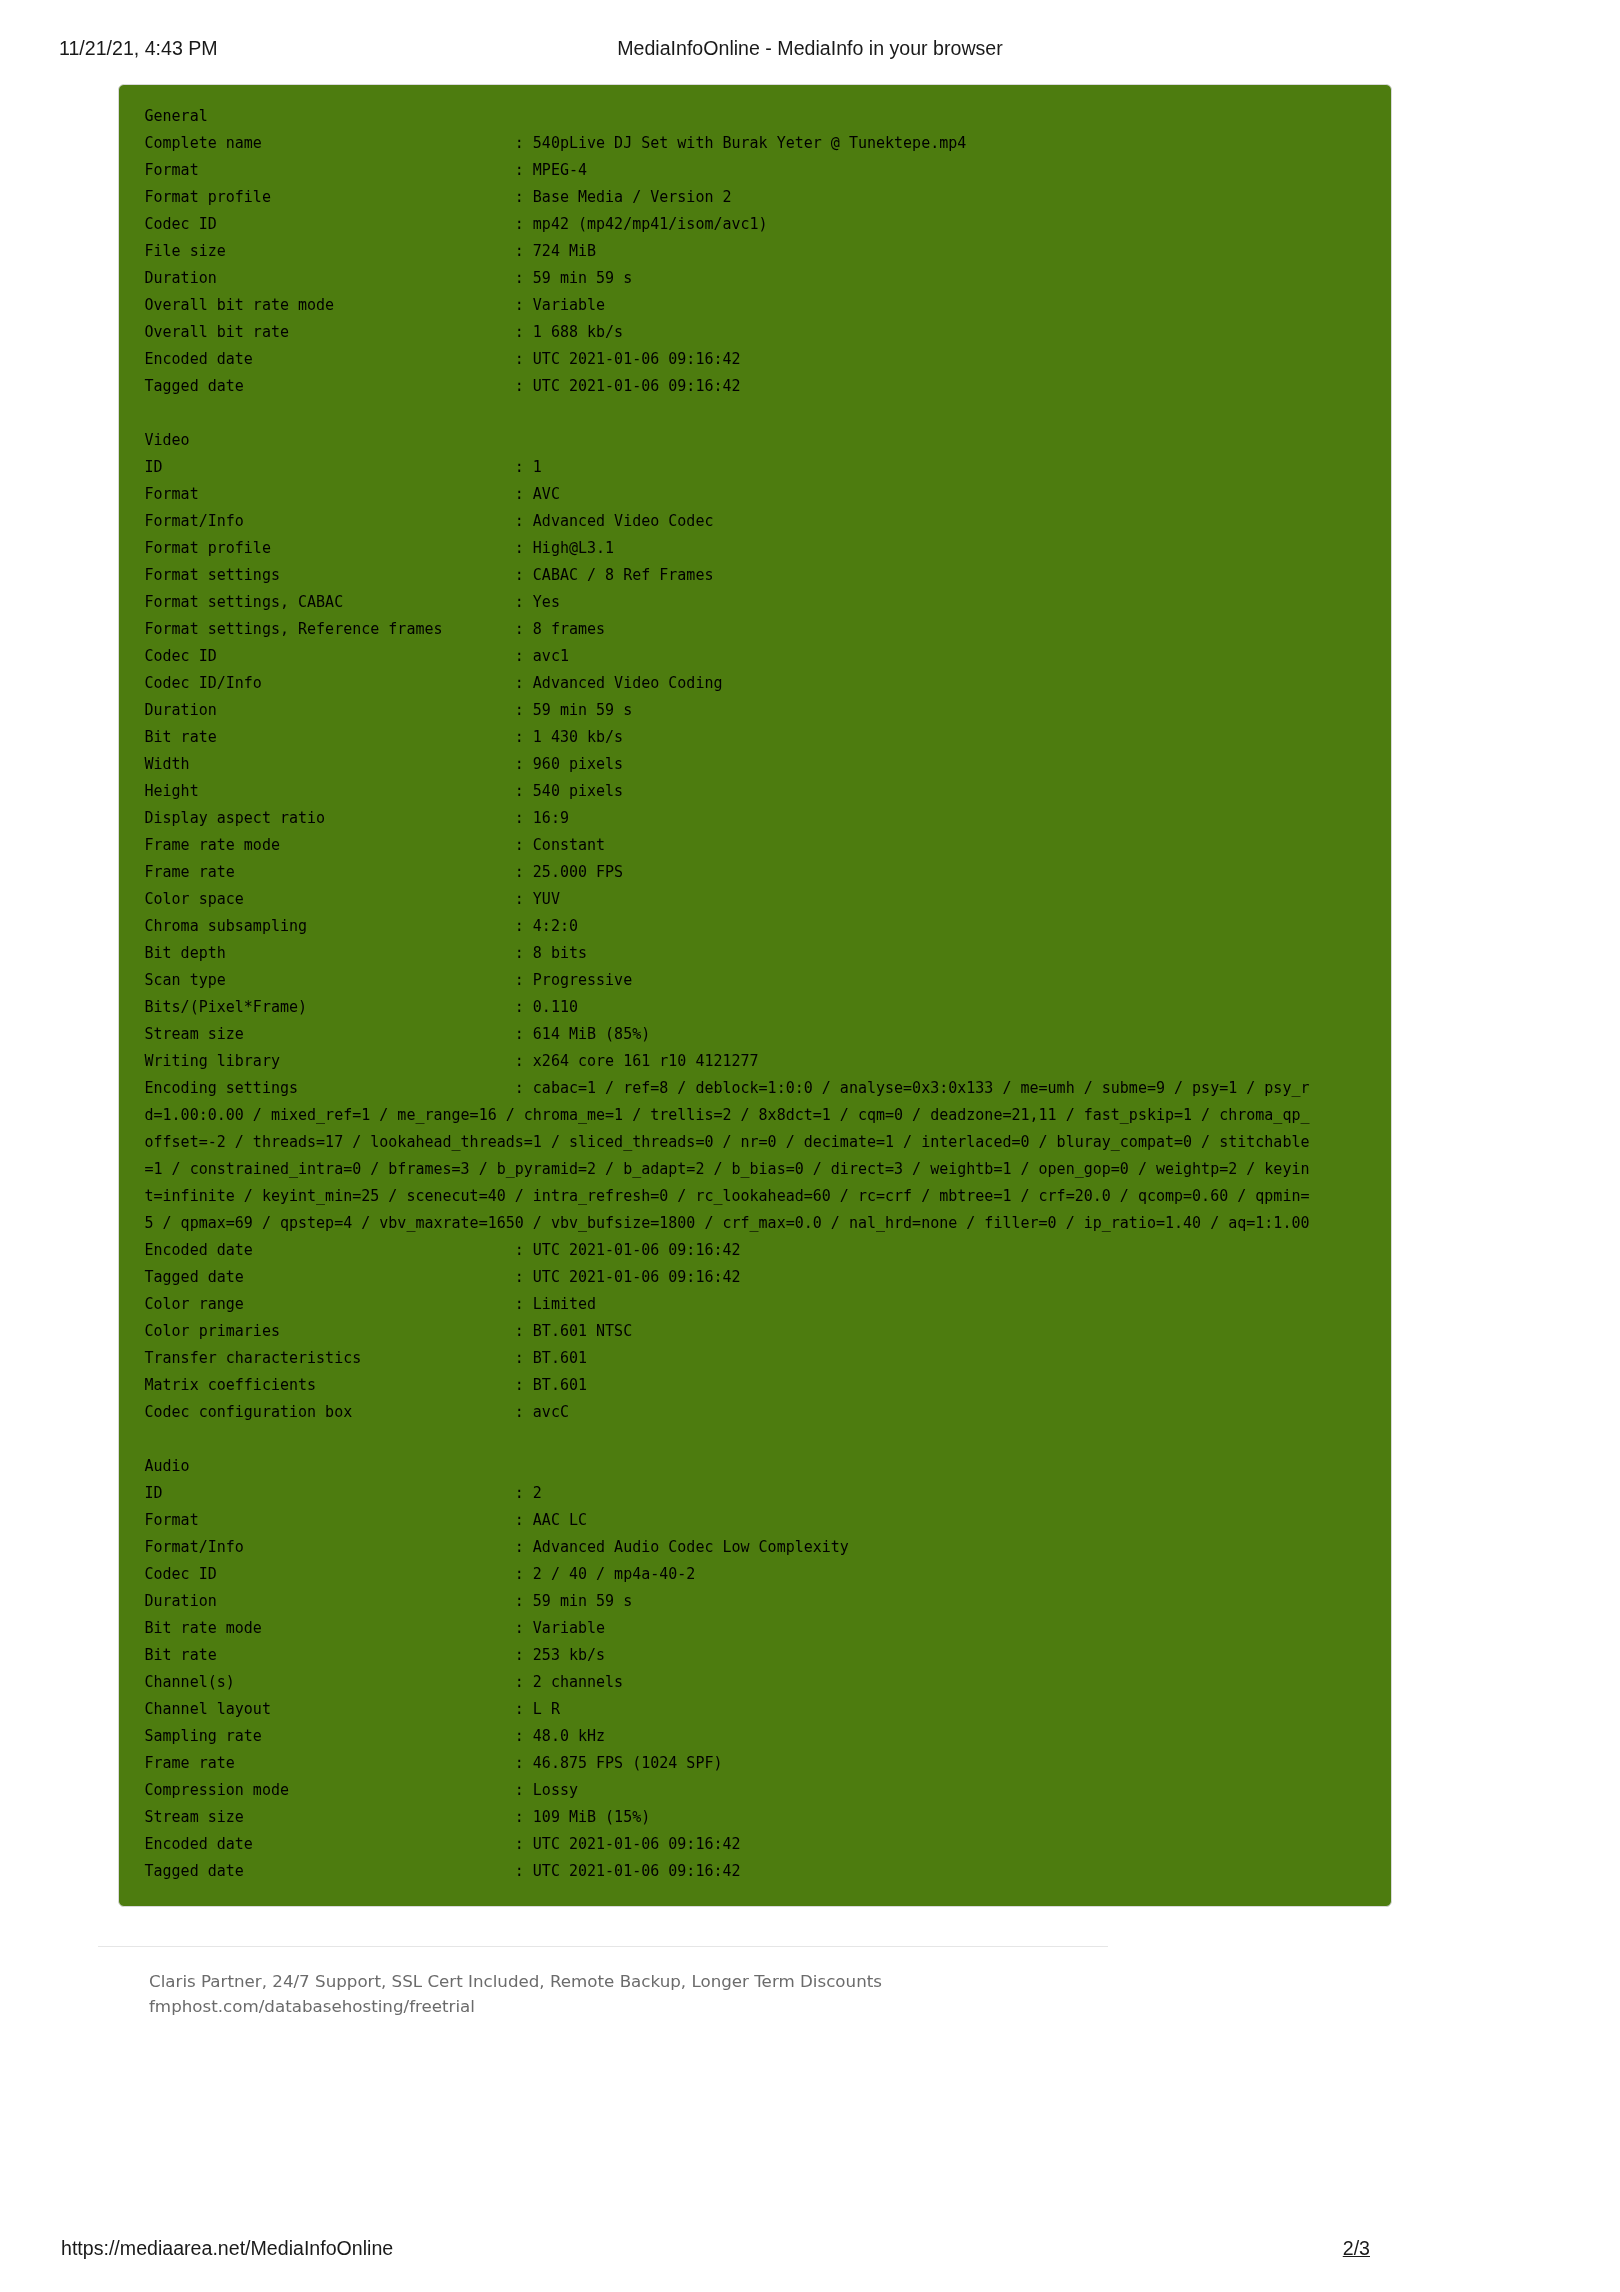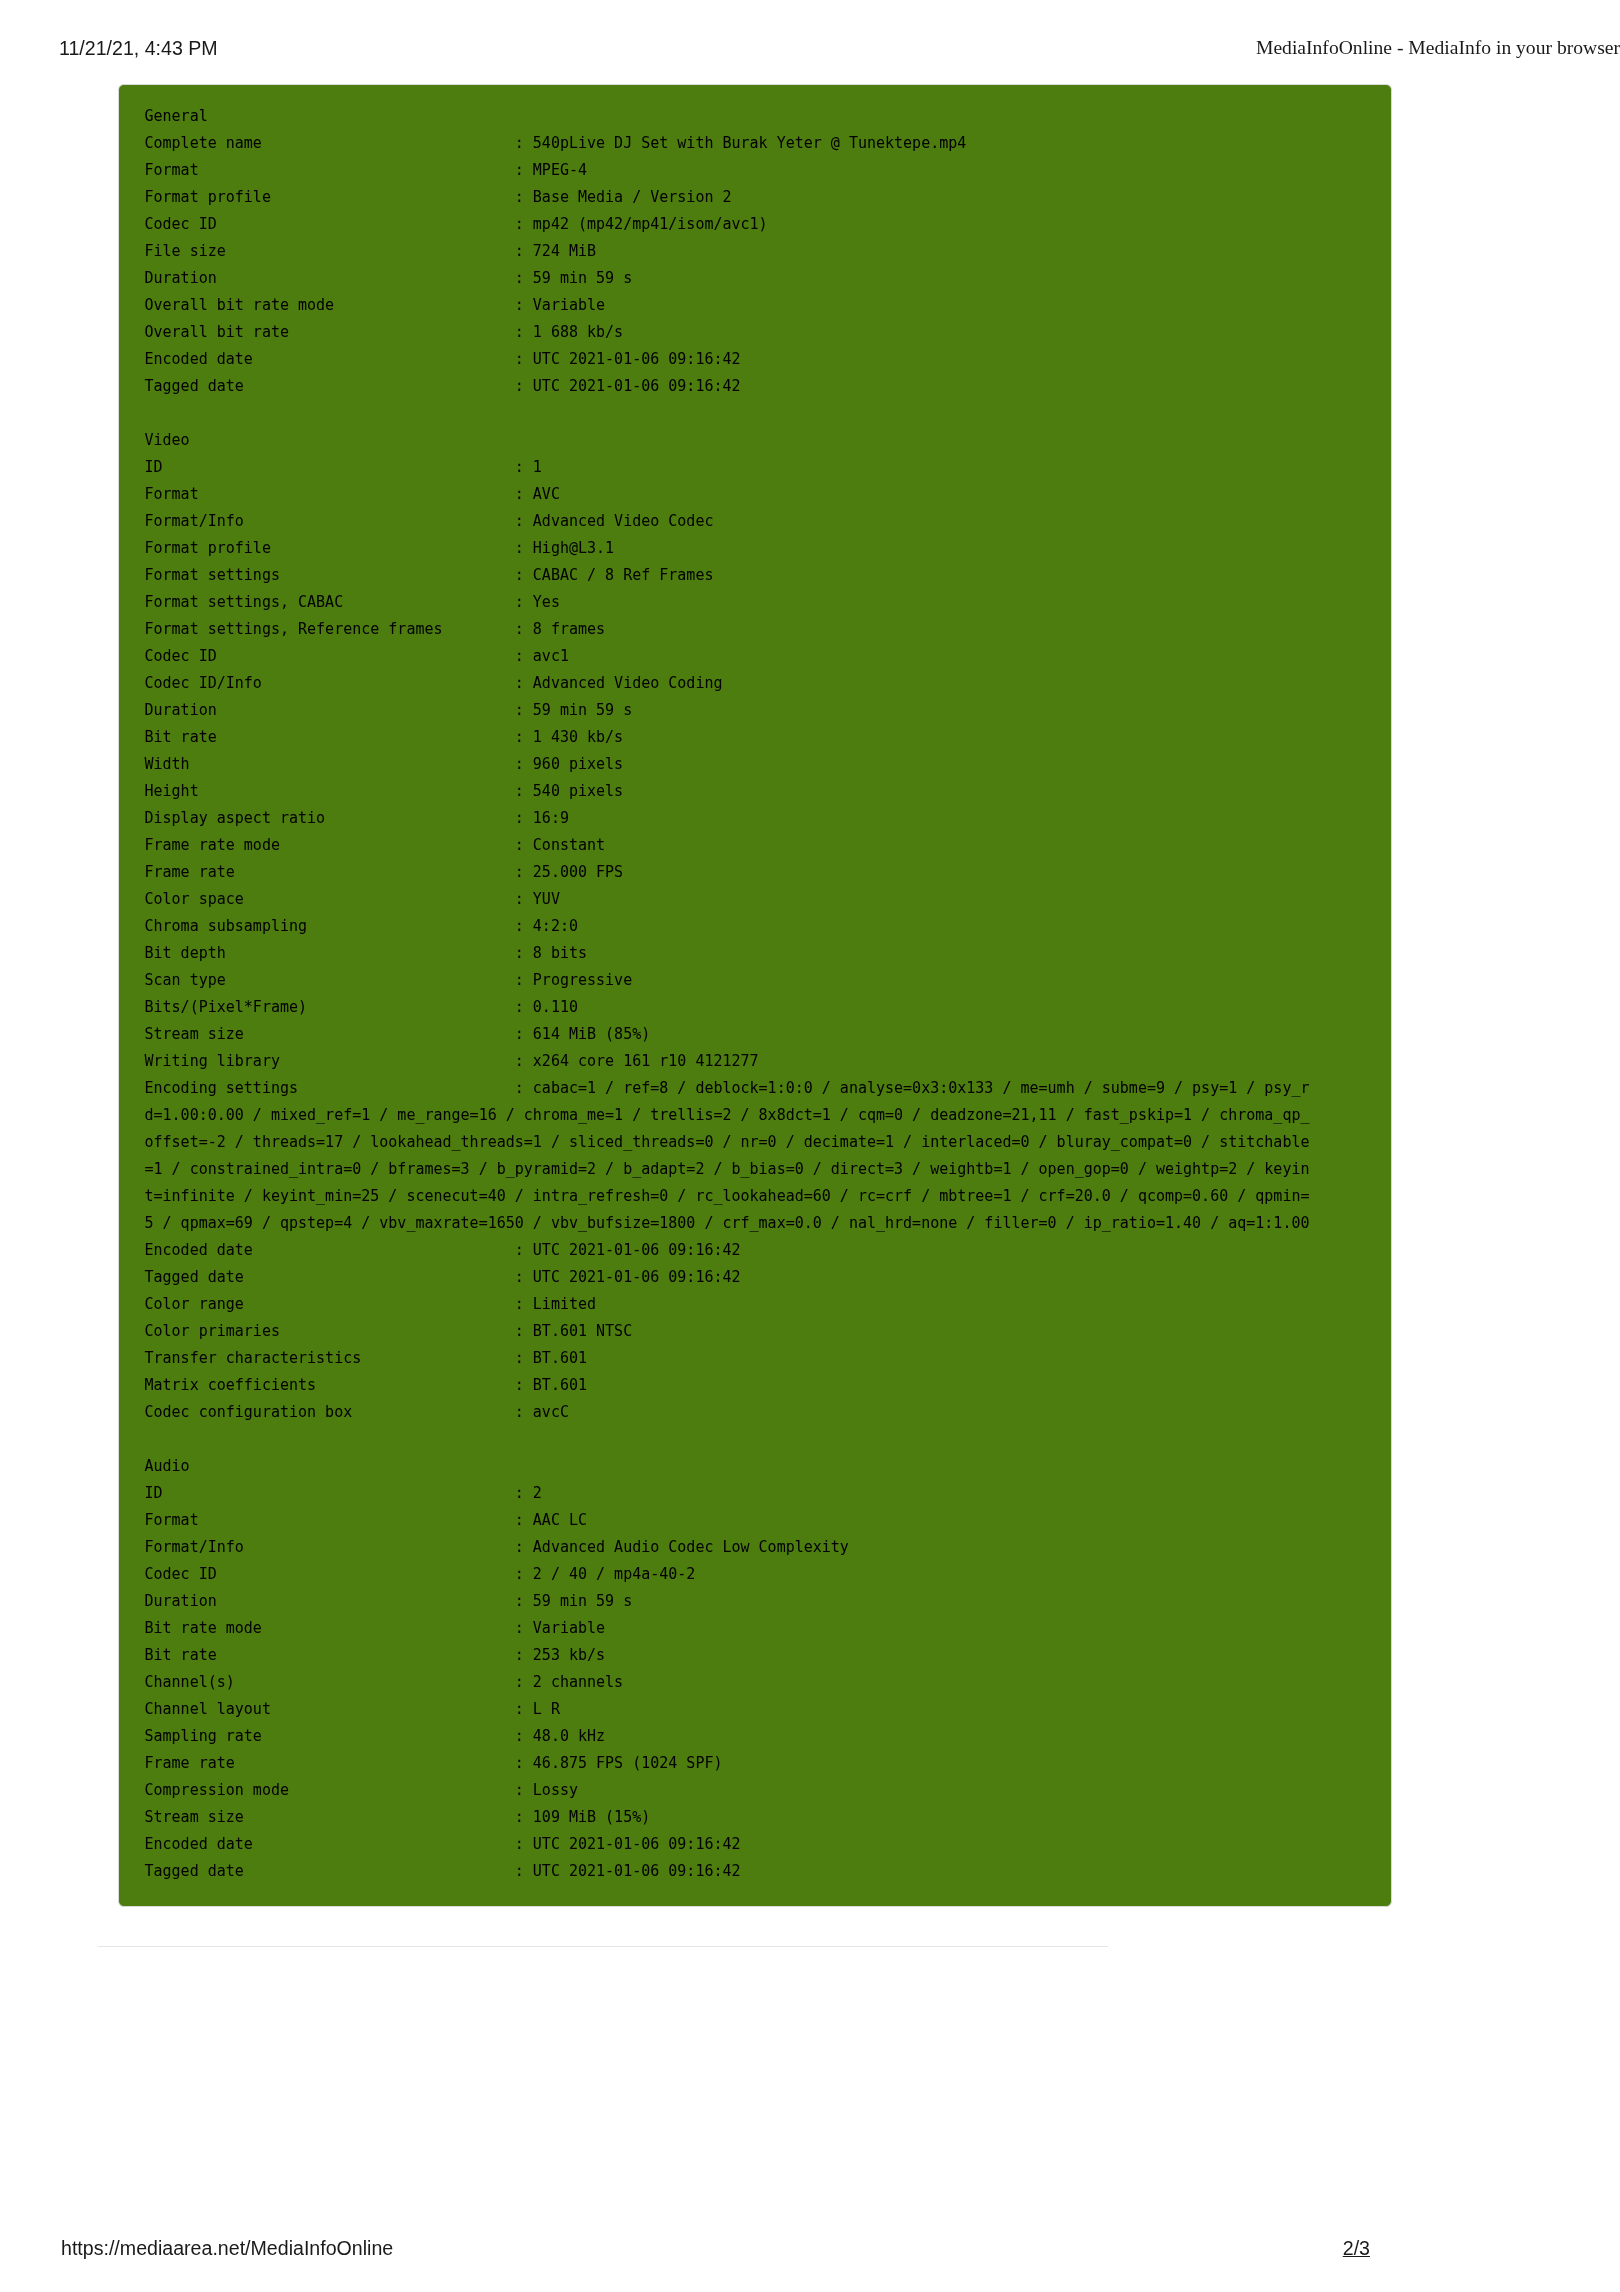--- a/index.html
+++ b/index.html
@@ -29,22 +29,21 @@
   .print-header .ph-date {
     position: absolute;
     left: 59px;
     top: 0;
   }
   .print-header .ph-title {
     position: absolute;
     left: 0;
     top: 0;
     width: 1620px;
-    text-align: right;
-    font-family: Liberation Serif, serif;
+    text-align: center;
   }
 
   
   .info-card {
     position: absolute;
     left: 118px;
     top: 84px;
     width: 1274px;
     height: 1823px;
     border: 1px solid #d9d9d9;
@@ -195,19 +194,20 @@
 Sampling rate                            : 48.0 kHz
 Frame rate                               : 46.875 FPS (1024 SPF)
 Compression mode                         : Lossy
 Stream size                              : 109 MiB (15%)
 Encoded date                             : UTC 2021-01-06 09:16:42
 Tagged date                              : UTC 2021-01-06 09:16:42</pre>
   </div>
 </div>
 
 <div class="ad-block">
+  <div class="ad-desc">Claris Partner, 24/7 Support, SSL Cert Included, Remote Backup, Longer Term Discounts fmphost.com/databasehosting/freetrial</div>
 </div>
 
 <div class="print-footer">
   <span class="pf-url">https://mediaarea.net/MediaInfoOnline</span>
   <span class="pf-page">2/3</span>
 </div>
 
 
 </body></html>

